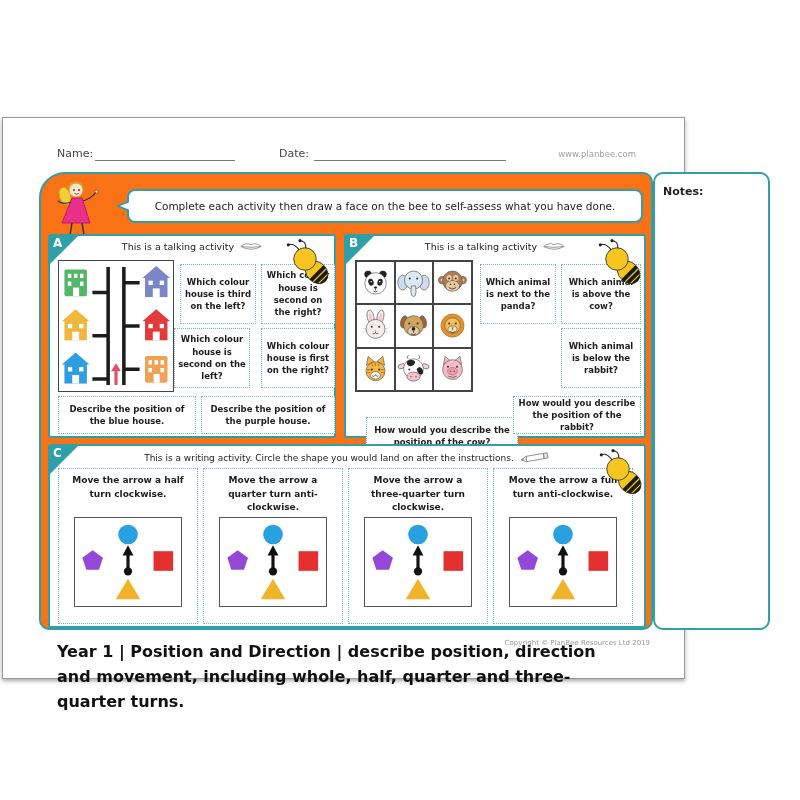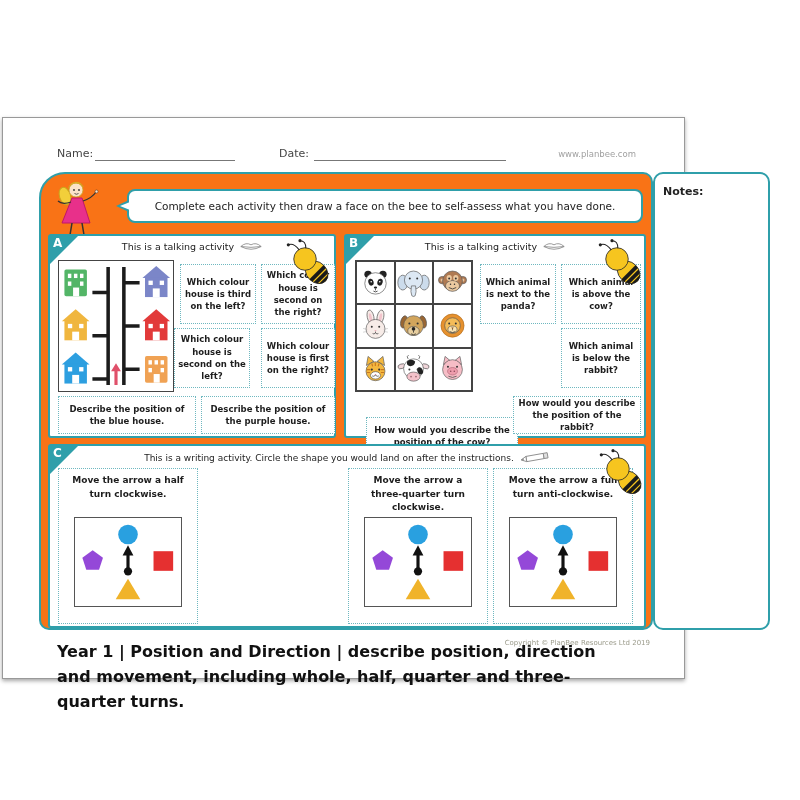--- a/index.html
+++ b/index.html
@@ -328,20 +328,33 @@
                 <rect x="7" y="4" width="20" height="6" fill="#fff" stroke="#8a8a8a"></rect>
                 <polygon points="7,4 1,7 7,10" fill="#fff" stroke="#8a8a8a"></polygon>
                 <polygon points="1,7 4,5.6 4,8.4" fill="#8a8a8a"></polygon>
                 <rect x="27" y="4" width="4.5" height="6" fill="#e0e0e0" stroke="#8a8a8a"></rect>
               </g>
             </svg>
         </span>
       </div>
       <div class="tbox t1">
         <div class="task-title">Move the arrow a half turn clockwise.</div>
+        <div class="shape-square">
+            <svg viewBox="0 0 108 88">
+    <circle cx="54" cy="16" r="10" fill="#29a0e0"></circle>
+    <polygon points="18,32 28.5,39.6 24.5,52 11.5,52 7.5,39.6" fill="#9448d8"></polygon>
+    <polygon points="54,27 48.5,37.5 52.4,37.5 52.4,50 55.6,50 55.6,37.5 59.5,37.5" fill="#111111"></polygon>
+    <circle cx="54" cy="53.5" r="4.2" fill="#111111"></circle>
+    <rect x="80" y="33" width="20" height="20" fill="#e53030"></rect>
+    <polygon points="54,61 66.5,82 41.5,82" fill="#f0b32a"></polygon>
+  </svg>
+          </div>
+      </div>
+      <div class="tbox t2">
+        <div class="task-title">Move the arrow a quarter turn anti-clockwise.</div>
         <div class="shape-square">
             <svg viewBox="0 0 108 88">
     <circle cx="54" cy="16" r="10" fill="#29a0e0"></circle>
     <polygon points="18,32 28.5,39.6 24.5,52 11.5,52 7.5,39.6" fill="#9448d8"></polygon>
     <polygon points="54,27 48.5,37.5 52.4,37.5 52.4,50 55.6,50 55.6,37.5 59.5,37.5" fill="#111111"></polygon>
     <circle cx="54" cy="53.5" r="4.2" fill="#111111"></circle>
     <rect x="80" y="33" width="20" height="20" fill="#e53030"></rect>
     <polygon points="54,61 66.5,82 41.5,82" fill="#f0b32a"></polygon>
   </svg>
           </div>

